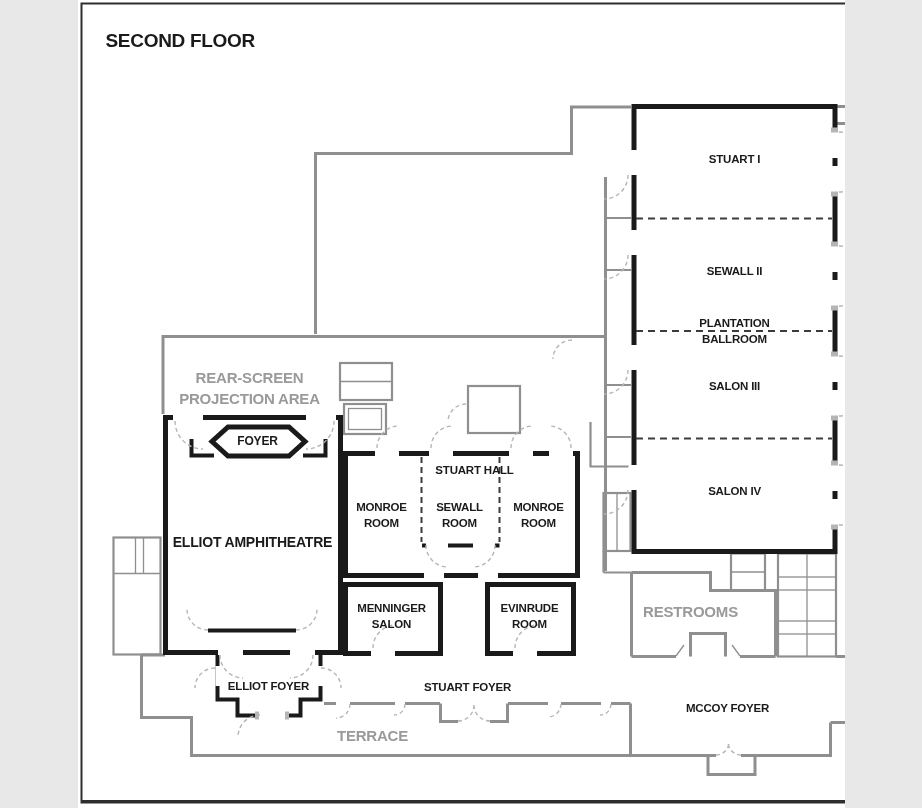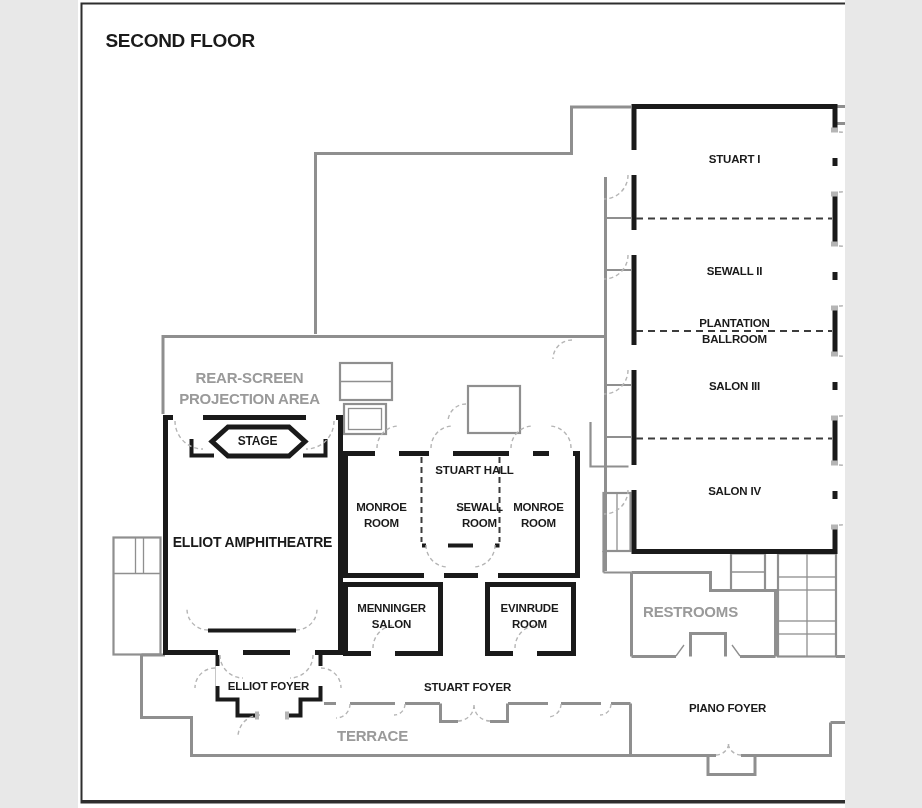--- a/index.html
+++ b/index.html
@@ -221,34 +221,34 @@
 <div class="lbl" style="left:657px;top:491px">SALON IV</div>
 
 <div class="lbl vert" style="left:797px;top:320px">PLANTATION FOYER</div>
 <div class="lbl vert gray" style="left:845px;top:368px">TERRACE</div>
 <div class="lbl vert gray small" style="left:808px;top:597px">ELEVATORS</div>
 
 <div class="lbl gray" style="left:613px;top:611px">RESTROOMS</div>
 <div class="lbl gray" style="left:172px;top:388px">REAR-SCREEN
 PROJECTION AREA</div>
 
-<div class="lbl" style="left:180px;top:441px;font-size:12px">STAGE</div>
+<div class="lbl" style="left:180px;top:441px;font-size:12px">FOYER</div>
 <div class="lbl" style="left:175px;top:543px;font-size:14px">ELLIOT AMPHITHEATRE</div>
 
 <div class="lbl" style="left:397px;top:470px">STUART HALL</div>
 <div class="lbl" style="left:304px;top:515px">MONROE
 ROOM</div>
-<div class="lbl" style="left:402px;top:515px">SEWALL
+<div class="lbl" style="left:382px;top:515px">SEWALL
 ROOM</div>
 <div class="lbl" style="left:461px;top:515px">MONROE
 ROOM</div>
 
 <div class="lbl" style="left:314px;top:616px">MENNINGER
 SALON</div>
 <div class="lbl" style="left:452px;top:616px">EVINRUDE
 ROOM</div>
 
 <div class="lbl" style="left:191px;top:686px">ELLIOT FOYER</div>
 <div class="lbl" style="left:390px;top:687px">STUART FOYER</div>
-<div class="lbl" style="left:650px;top:708px">PIANO FOYER</div>
+<div class="lbl" style="left:650px;top:708px">MCCOY FOYER</div>
 <div class="lbl gray" style="left:295px;top:735px">TERRACE</div>
 
 </div>
 
 </body></html>

